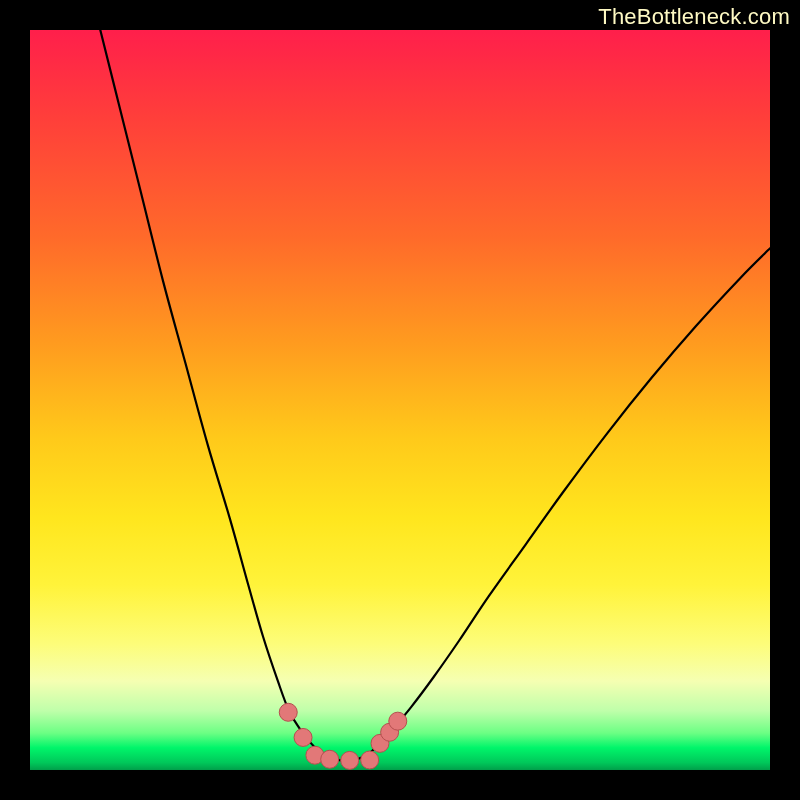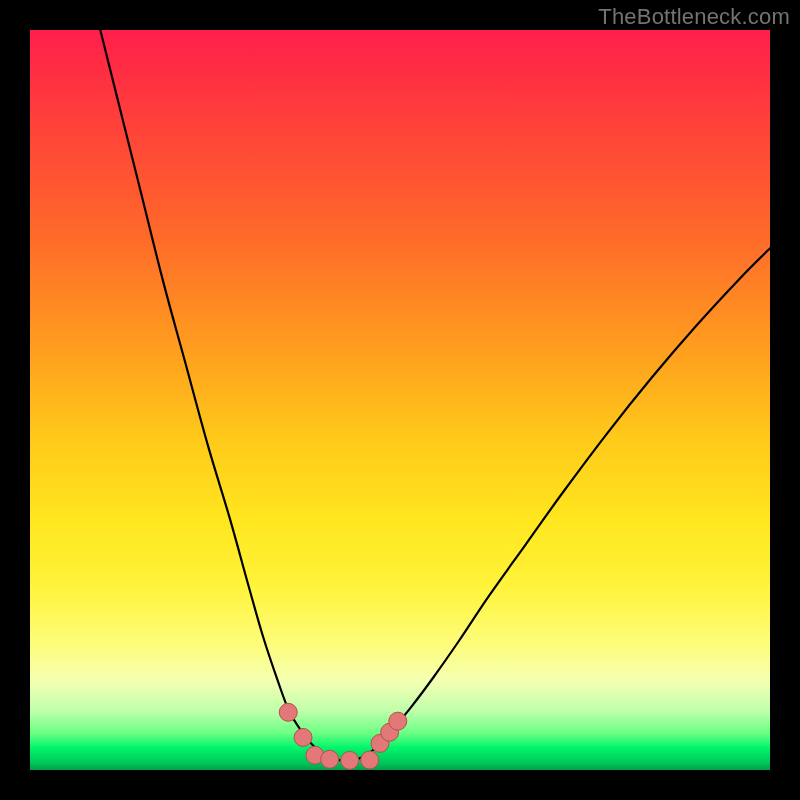--- a/index.html
+++ b/index.html
@@ -48,21 +48,21 @@
     width: 740px;
     height: 740px;
     overflow: visible;
   }
   .watermark {
     position: absolute;
     top: 4px;
     right: 10px;
     font-family: Arial, Helvetica, sans-serif;
     font-size: 22px;
-    color: #737373;
+    color: #fef9c3;
     letter-spacing: 0.2px;
     user-select: none;
   }
 </style>
 </head>
 <body>
 
 <div class="stage">
   <div class="watermark">TheBottleneck.com</div>
 

